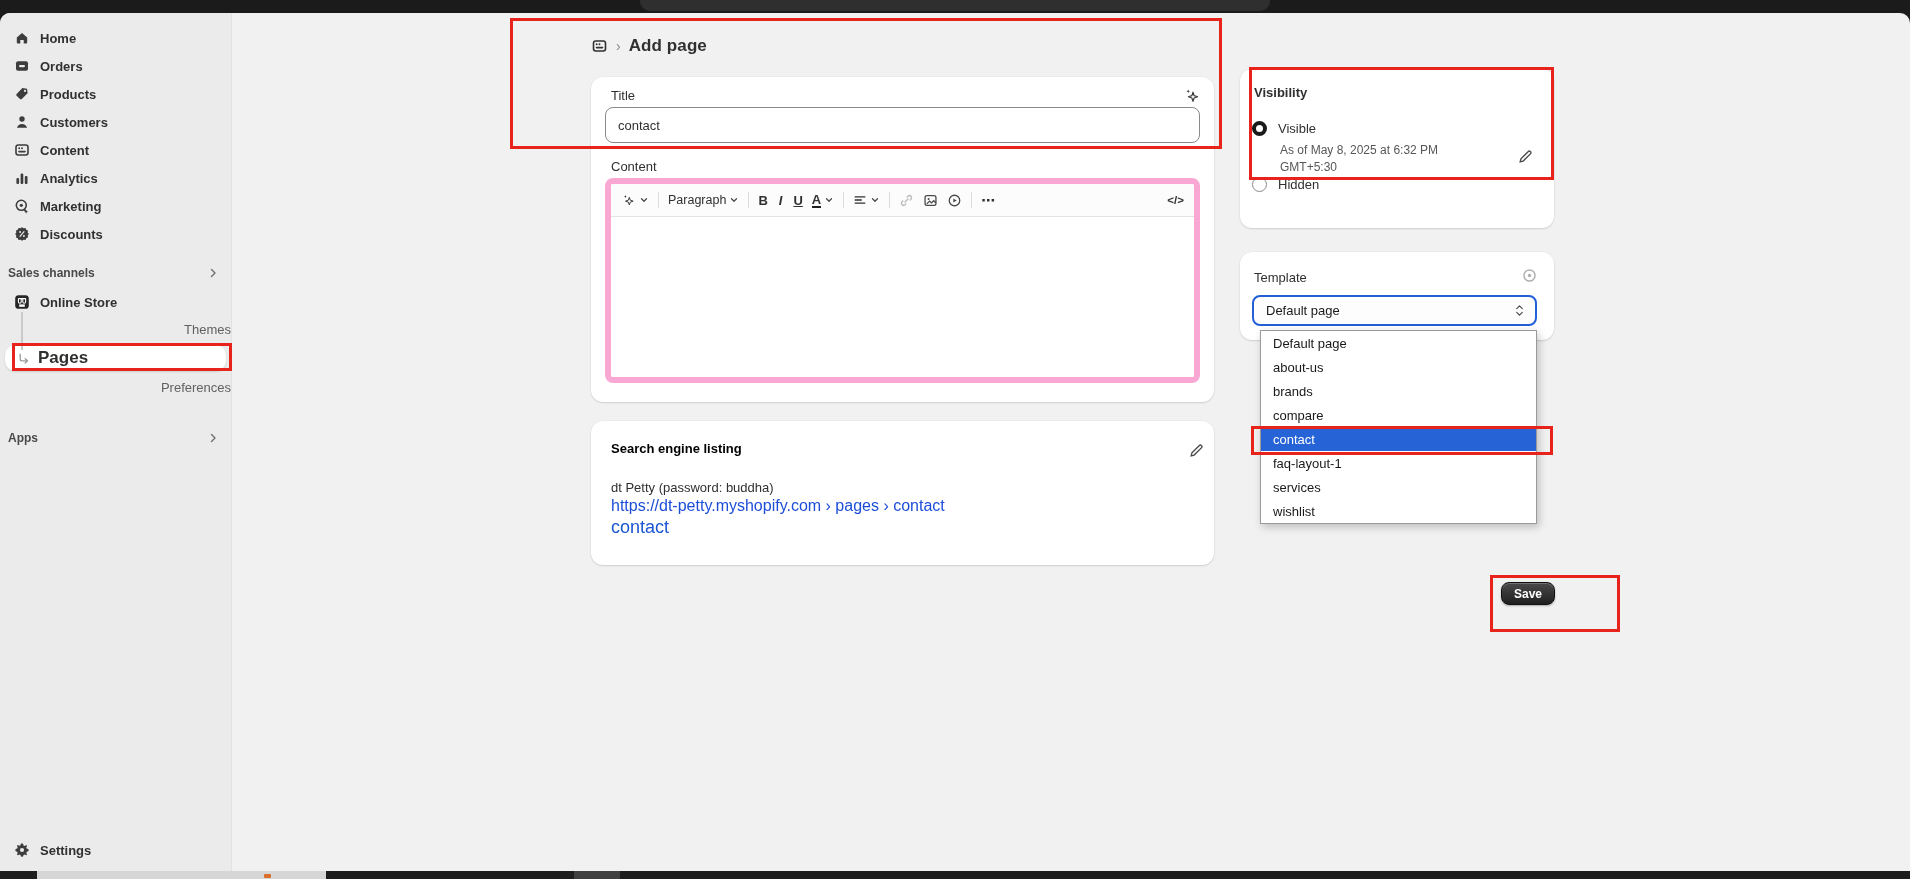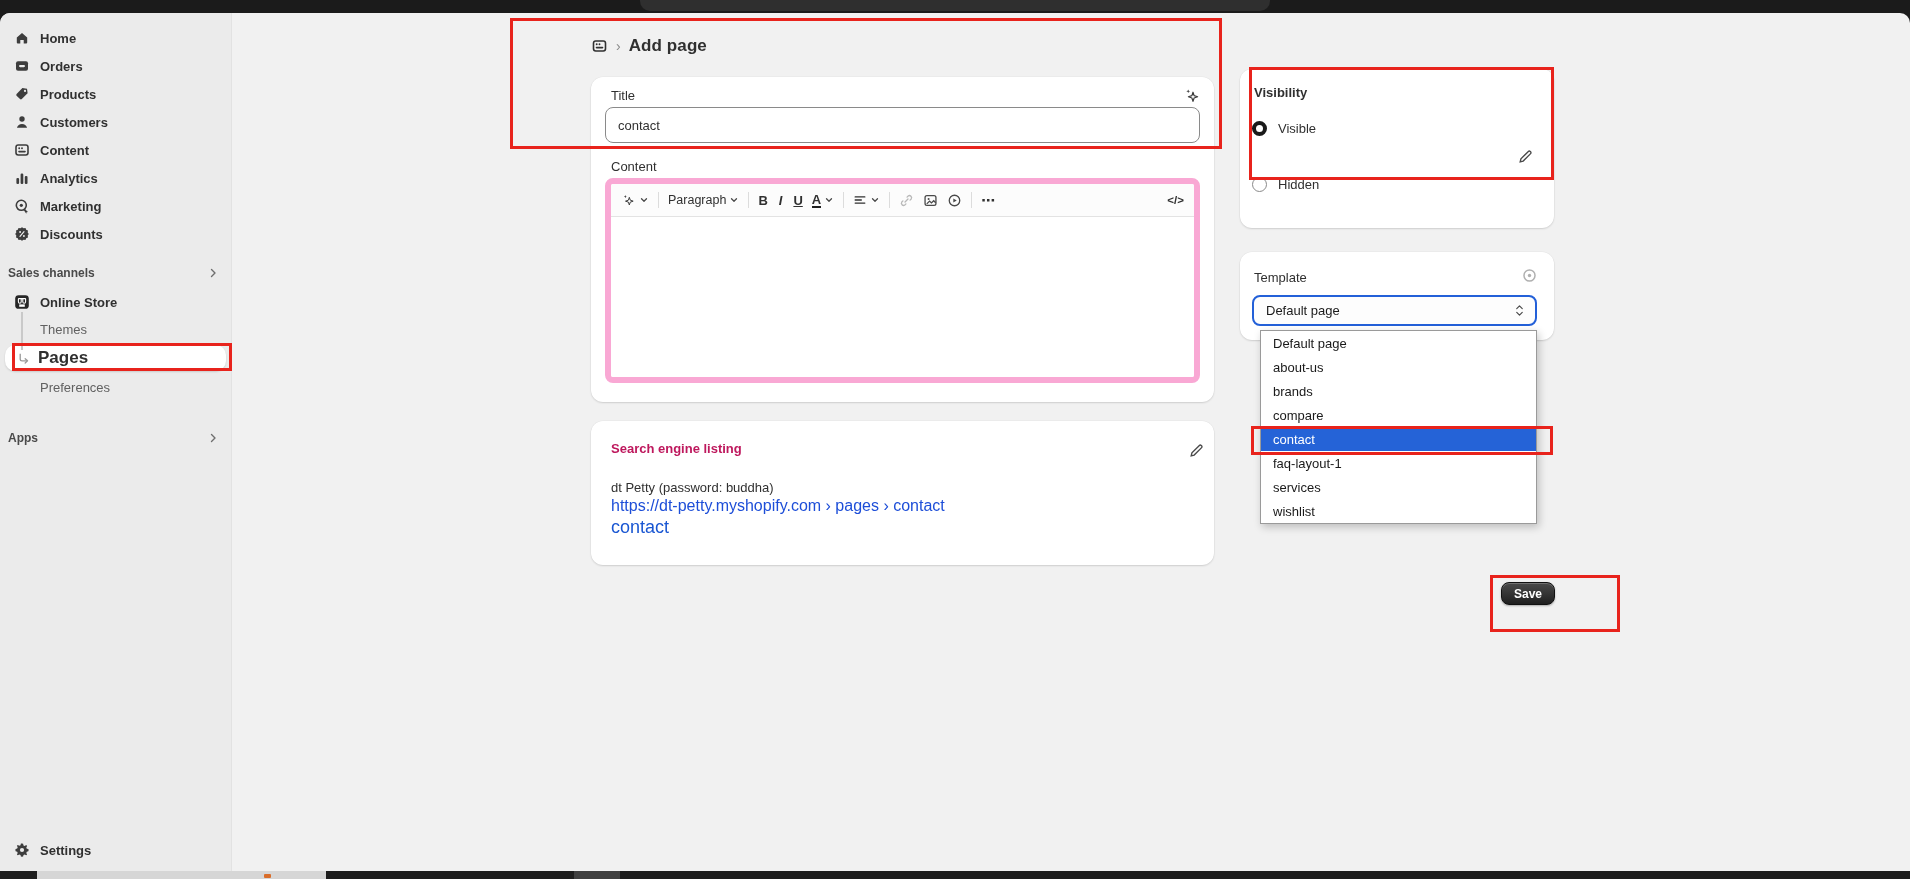--- a/index.html
+++ b/index.html
@@ -18,21 +18,21 @@
   
   .sidebar{position:absolute;left:0;top:0;width:232px;height:100%;background:#ebebeb;
            border-right:1px solid #e2e2e2;box-sizing:border-box;padding-top:11px;}
   .nav-item{height:28px;display:flex;align-items:center;gap:10px;padding:0 10px 0 13px;
             font-size:13px;font-weight:600;color:#303030;cursor:pointer;}
   .nicon{width:17px;height:17px;display:flex;align-items:center;justify-content:center;flex:0 0 17px;}
   .nicon svg{width:16px;height:16px;}
   .nav-header{height:22px;margin-top:14px;display:flex;align-items:center;justify-content:space-between;
               padding:0 12px 0 8px;font-size:12px;font-weight:600;color:#4a4a4a;}
   .nav-item.store{margin-top:4px;}
-  .sub-item{height:26px;display:flex;align-items:center;padding-left:40px;font-size:13px;color:#616161;cursor:pointer;}
+  .sub-item{height:26px;display:flex;align-items:center;padding-left:40px;font-size:13px;color:#616161;cursor:pointer;justify-content:flex-end;}
   .pill{position:relative;margin:3px 5px 0 5px;height:26px;background:#ffffff;border-radius:10px;
         box-shadow:0 1px 2px rgba(0,0,0,.14);display:flex;align-items:center;gap:7px;
         padding-left:11px;font-size:17px;font-weight:650;color:#303030;cursor:pointer;}
   .sub-item.pref{margin-top:3px;}
   .tree-line{position:absolute;left:21px;top:299px;width:1.5px;height:38px;background:#c9c9c9;}
   .settings-row{position:absolute;left:0;top:823px;width:232px;}
   
   .crumb{position:absolute;left:591px;top:21px;height:24px;display:flex;align-items:center;gap:8px;}
   .crumb .sep{color:#8a8a8a;font-size:14px;}
   .page-title{font-size:17px;font-weight:700;color:#303030;letter-spacing:.1px;}
@@ -57,21 +57,21 @@
   .tb-divider{width:1px;height:16px;background:#dcdcdc;}
   .tb-b{font-weight:800;font-size:13px;}
   .tb-i{font-style:italic;font-size:13px;font-weight:600;padding:0 2px;}
   .tb-u{font-size:13px;text-decoration:underline;font-weight:600;}
   .tb-a{font-size:13px;font-weight:700;border-bottom:2px solid #1f1f1f;line-height:13px;}
   .tb-text{font-size:12.5px;color:#303030;}
   .tb-dots{font-size:14px;letter-spacing:1px;font-weight:700;}
   .tb-code{margin-left:auto;font-size:11.5px;font-weight:700;color:#303030;}
   .ed-body{height:173px;background:#fff;}
   
-  .seo-head{position:absolute;left:20px;top:20px;font-size:13px;font-weight:650;color:#be185d;}
+  .seo-head{position:absolute;left:20px;top:20px;font-size:13px;font-weight:650;color:#000000;}
   .icon-btn{position:absolute;width:17px;height:17px;cursor:pointer;}
   .seo-store{position:absolute;left:20px;top:59px;font-size:13px;color:#303030;}
   .seo-url{position:absolute;left:20px;top:76px;font-size:16px;color:#1d4ed8;}
   .seo-link{position:absolute;left:20px;top:96px;font-size:18px;color:#1956d2;cursor:pointer;}
   
   .vis-head{position:absolute;left:14px;top:16px;font-size:13px;font-weight:650;color:#303030;}
   .radio-row{position:absolute;display:flex;align-items:flex-end;gap:11px;cursor:pointer;}
   .radio{width:15px;height:15px;border-radius:50%;background:#fff;box-sizing:border-box;}
   .radio.on{border:4.5px solid #1a1a1a;}
   .radio.off{border:1.5px solid #8a8a8a;}
@@ -363,20 +363,21 @@
     <div class="seo-url">https://dt-petty.myshopify.com › pages › contact</div>
     <div class="seo-link">contact</div>
   </div>
 
   <div class="card card3">
     <div class="vis-head">Visibility</div>
     <div class="radio-row" style="left:12px;top:52px;">
       <span class="radio on"></span>
       <span class="radio-label">Visible</span>
     </div>
+    <div class="vis-note">As of May 8, 2025 at 6:32 PM GMT+5:30</div>
     <span class="icon-btn" style="left:277px;top:79px;"><svg viewBox="0 0 16 16">
           <path d="M3 13l.7-2.8 7-7a1.2 1.2 0 0 1 1.7 0l.4.4a1.2 1.2 0 0 1 0 1.7l-7 7z" fill="none" stroke="#4a4a4a" stroke-width="1.3"></path>
         </svg></span>
     <div class="radio-row" style="left:12px;top:108px;">
       <span class="radio off"></span>
       <span class="radio-label">Hidden</span>
     </div>
   </div>
 
   <div class="card card4">

